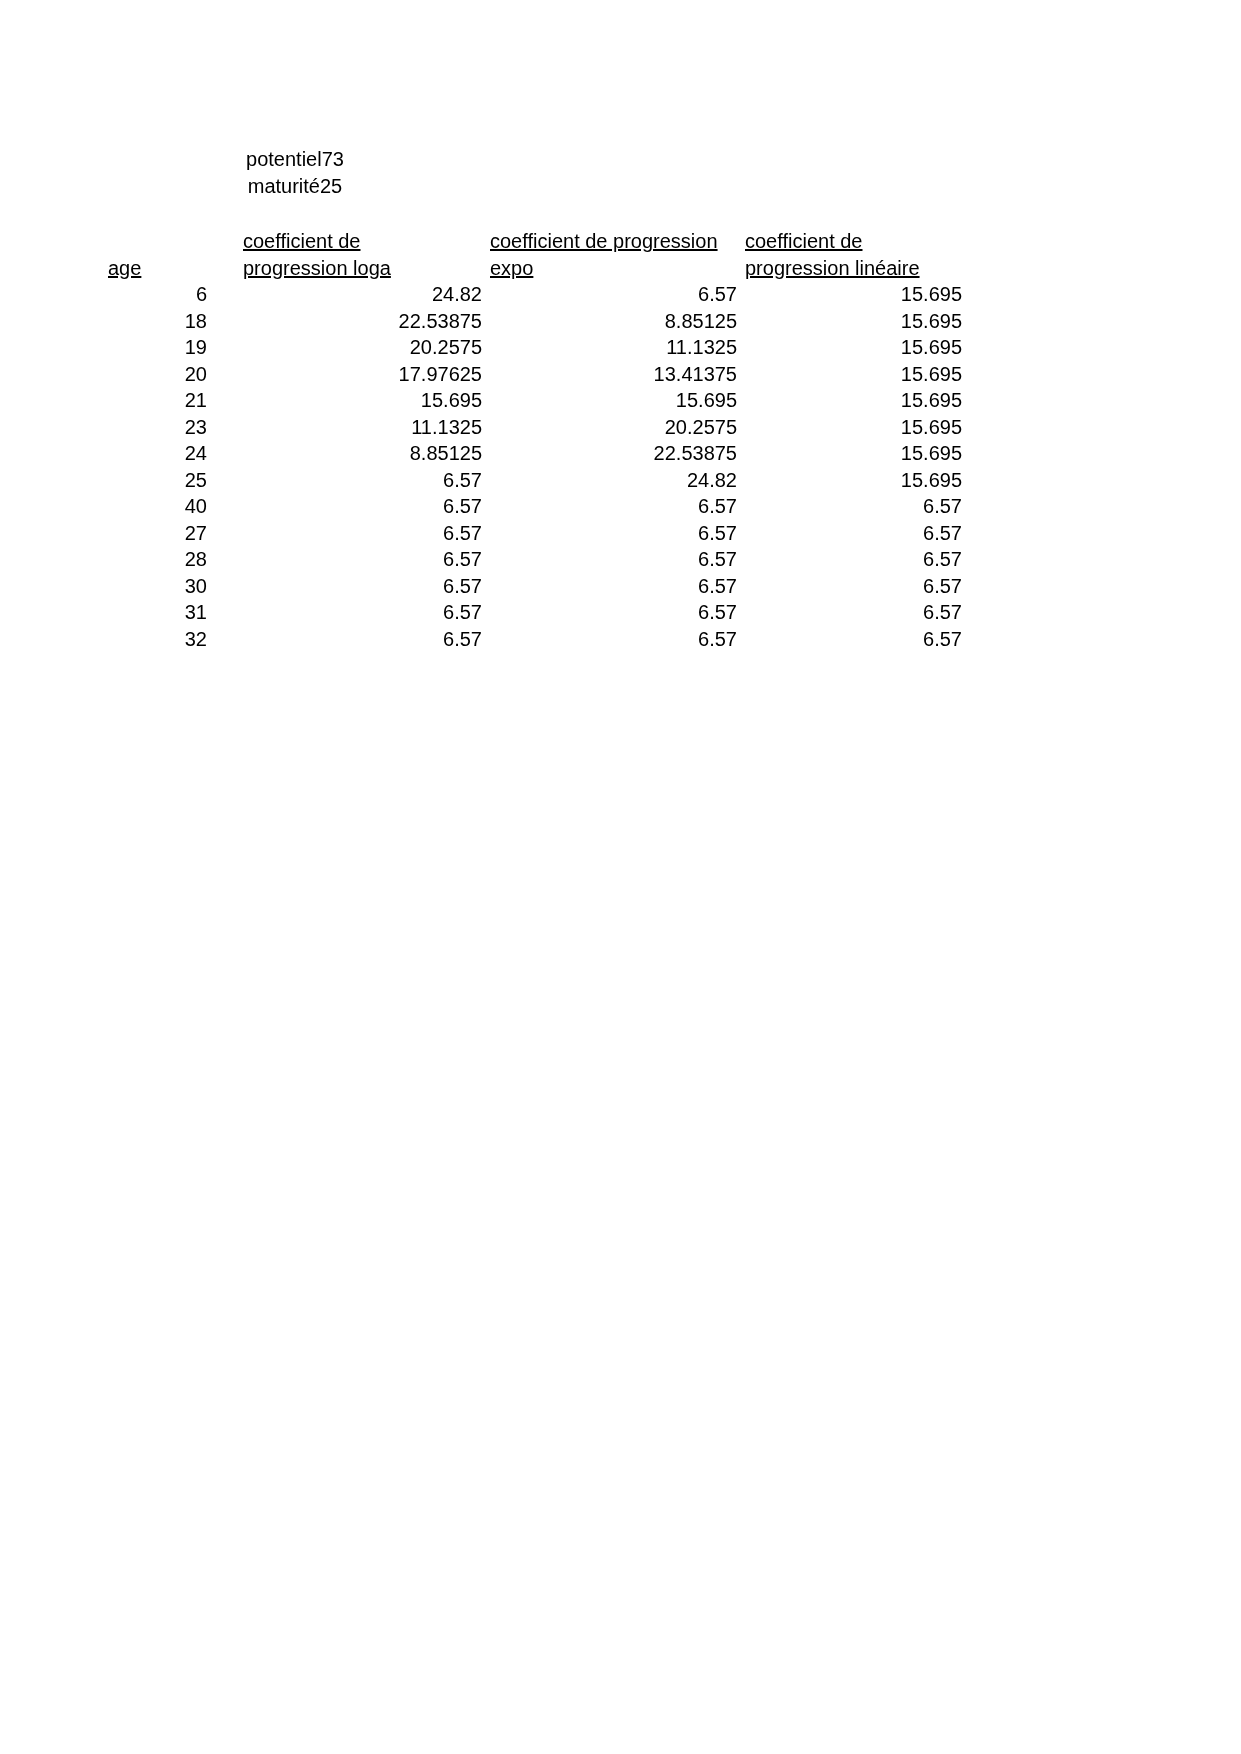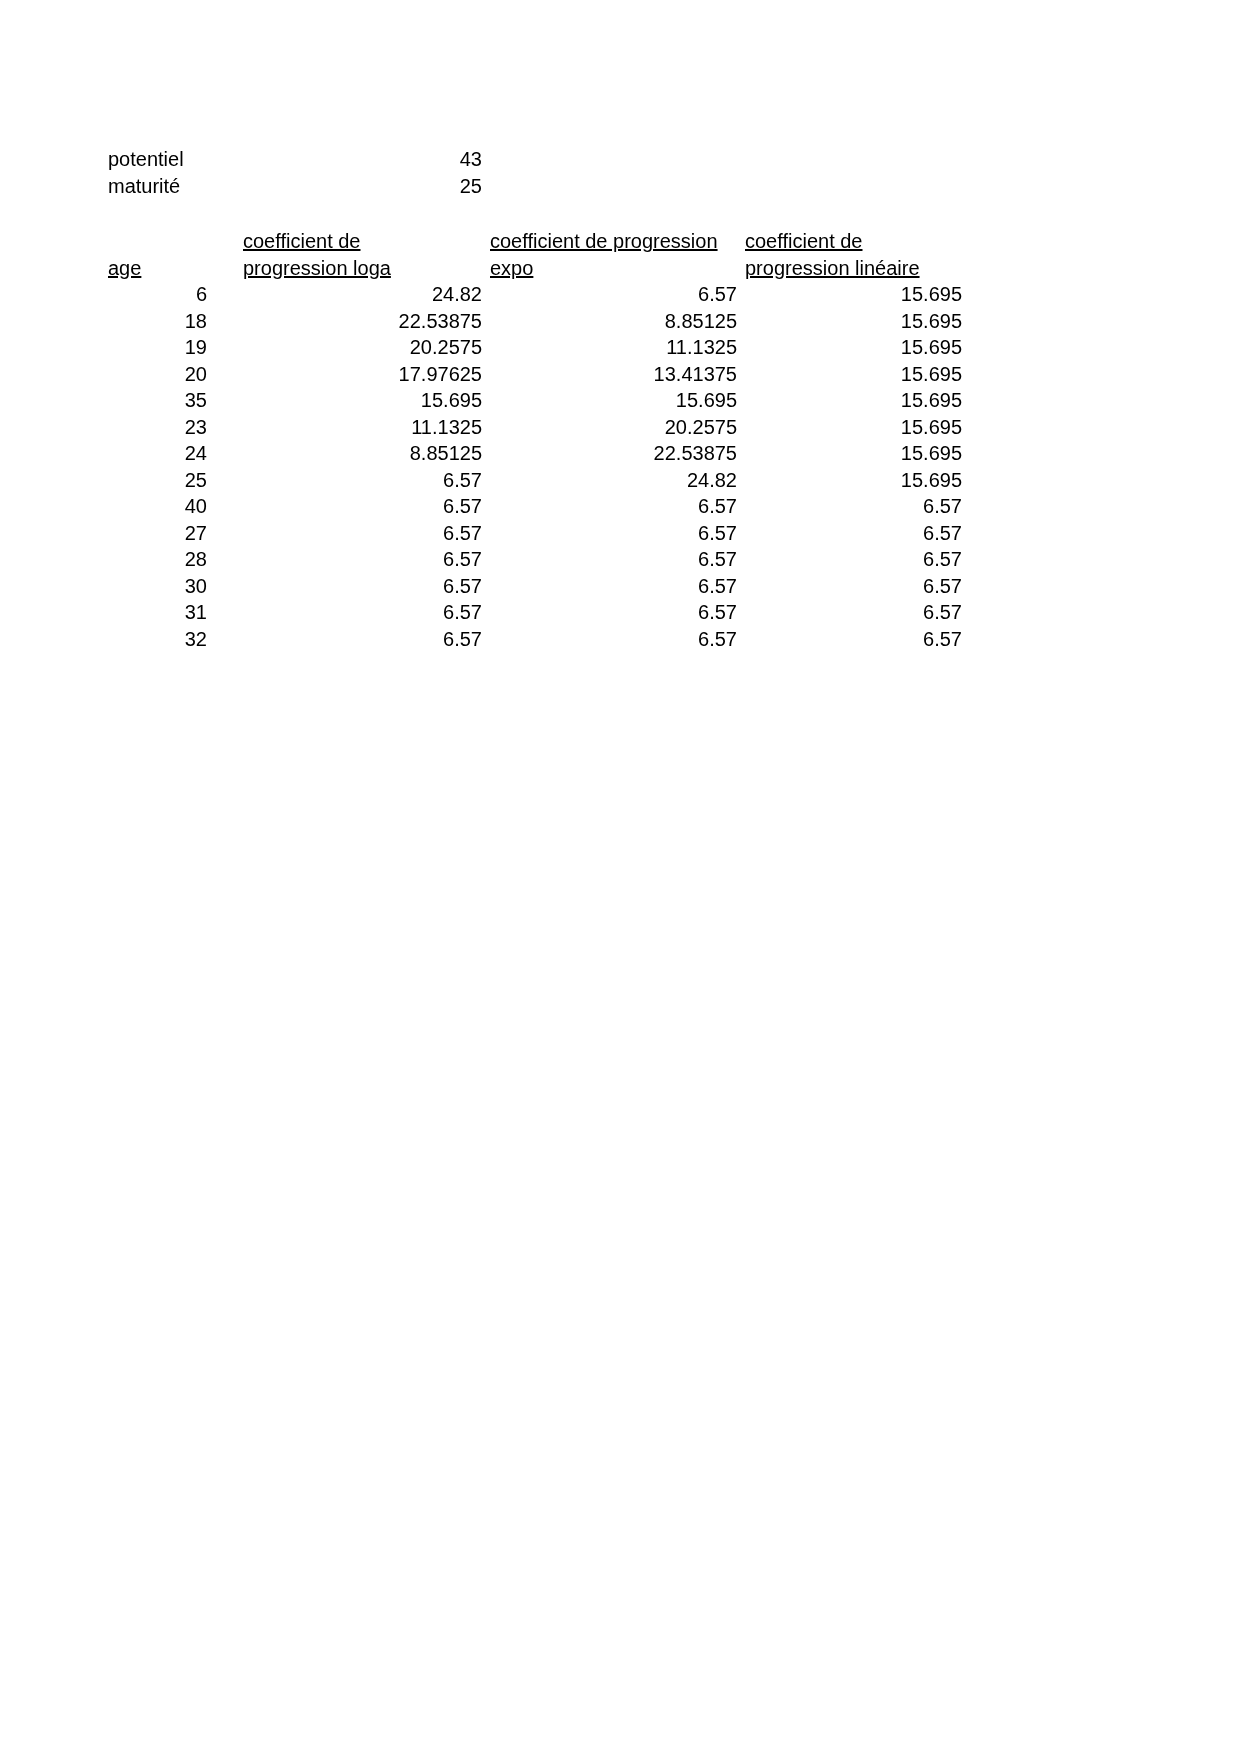--- a/index.html
+++ b/index.html
@@ -19,21 +19,21 @@
   }
   
   .info-block {
     position: absolute;
     left: 108px;
     top: 146px;
     width: 374px;
   }
   .info-row {
     display: flex;
-    justify-content: space-between;
+    justify-content: center;
     height: 26.5px;
     line-height: 26.5px;
   }
   .info-label { text-align: left; }
   .info-value { text-align: right; }
 
   
   table.coef-table {
     position: absolute;
     left: 108px;
@@ -71,21 +71,21 @@
   }
 </style>
 </head>
 <body>
 
 <div class="page">
 
   <div class="info-block">
     <div class="info-row">
       <span class="info-label">potentiel</span>
-      <span class="info-value">43</span>
+      <span class="info-value">73</span>
     </div>
     <div class="info-row">
       <span class="info-label">maturité</span>
       <span class="info-value">25</span>
     </div>
   </div>
 
   <table class="coef-table">
     <colgroup>
       <col class="c-age">
@@ -124,21 +124,21 @@
         <td>11.1325</td>
         <td>15.695</td>
       </tr>
         <tr>
         <td>20</td>
         <td>17.97625</td>
         <td>13.41375</td>
         <td>15.695</td>
       </tr>
         <tr>
-        <td>35</td>
+        <td>21</td>
         <td>15.695</td>
         <td>15.695</td>
         <td>15.695</td>
       </tr>
         <tr>
         <td>23</td>
         <td>11.1325</td>
         <td>20.2575</td>
         <td>15.695</td>
       </tr>

